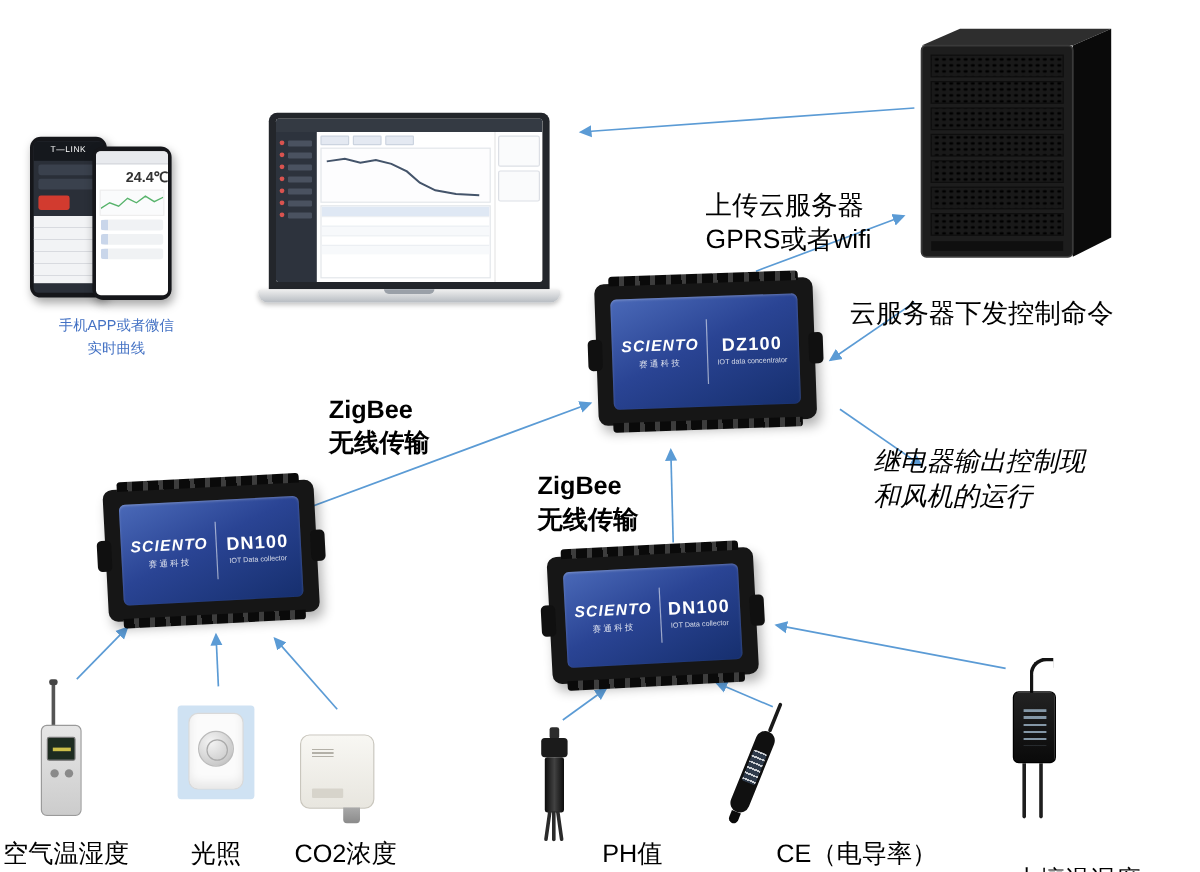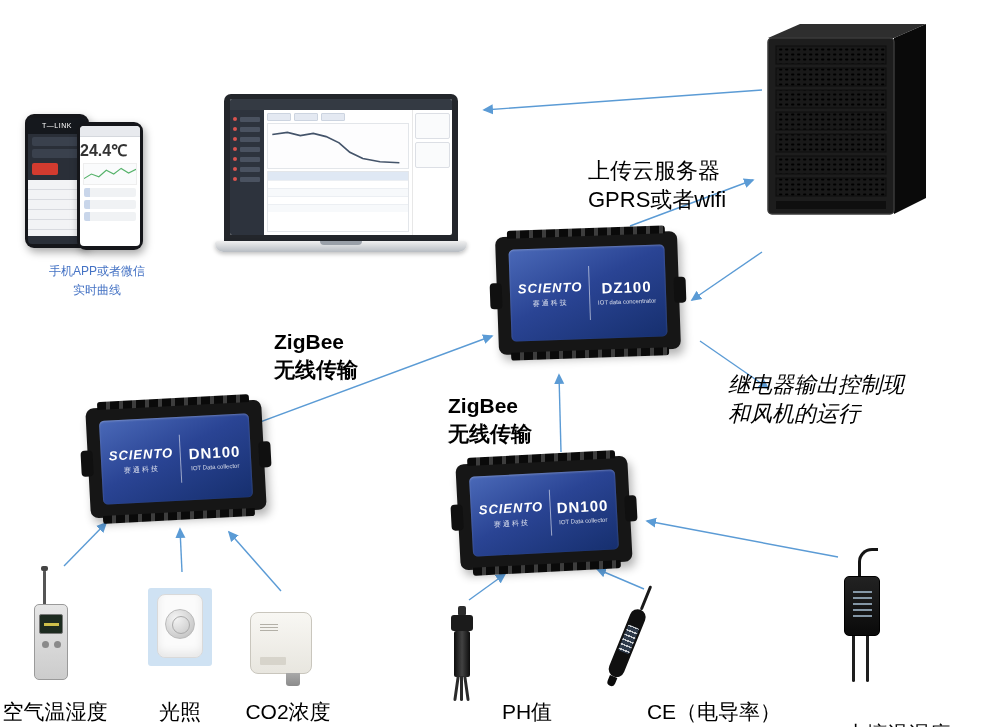--- a/index.html
+++ b/index.html
@@ -23,21 +23,21 @@
   .phone2 { left:52px; top:14px; width:66px; height:128px; }
   .p-screen { width:100%; height:100%; border-radius:4px; overflow:hidden; }
   .p-screen.dark { background:#2a2f38; }
   .p-screen.light { background:#ffffff; }
   .p-header { height:16px; background:#15181d; color:#fff; font-size:7px; line-height:16px; text-align:center; letter-spacing:.5px; }
   .p-row { height:9px; margin:3px 4px 0; background:#3a414d; border-radius:2px; }
   .p-red { width:26px; height:12px; margin:5px 4px 0; background:#d23b2f; border-radius:2px; }
   .p-rows-light { margin-top:5px; height:56px; background:#f2f3f5;
       background-image:repeating-linear-gradient(180deg, transparent 0 9px, #d8dadf 9px 10px); }
   .p2-header { height:11px; background:#e8eaee; border-bottom:1px solid #d5d8dd; }
-  .p2-reading { font-size:16px; color:#333; text-align:left; margin-top:2px; font-weight:bold; }
+  .p2-reading { font-size:12px; color:#333; text-align:right; margin-top:2px; font-weight:bold; }
   .p2-chart { display:block; margin:2px 3px; background:#fafbfc; border:1px solid #eee; width:54px; height:22px; }
   .p2-row { height:9px; margin:3px 4px 0; background:#f0f2f4; border-radius:2px; border-left:6px solid #c9d6ea; }
 
   
   .lap-screen { width:234px; height:147px; margin:0 auto; background:#23262b; border-radius:7px 7px 0 0; padding:5px 6px 6px; }
   .lcd { width:100%; height:100%; background:#fff; border-radius:2px; overflow:hidden; display:flex; flex-direction:column; }
   .lcd-top { height:11px; background:#343a43; }
   .lcd-body { flex:1; display:flex; min-height:0; }
   .lcd-side { width:34px; background:#2d333d; padding-top:2px; }
   .lcd-side i { display:block; height:5px; margin:5px 4px 0 10px; background:#4a5260; border-radius:1px; position:relative; }
@@ -235,20 +235,21 @@
       <rect x="10" y="156" width="110" height="18" fill="url(#vent)" stroke="#0e0e0e"></rect>
       <rect x="10" y="179" width="110" height="8" fill="#0f0f0f"></rect>
     </svg>
   </div>
 
   <div class="cn-label abs" style="left:588px; top:156px;">
     <div>上传云服务器</div>
     <div>GPRS或者wifi</div>
   </div>
 
+  <div class="cn-label abs" style="left:708px; top:246px;">云服务器下发控制命令</div>
 
   <div class="device" style="left:497px; top:234px; width:182px; height:118px; transform:rotate(-2deg);">
     <div class="fins-top"></div>
     <div class="fins-bottom"></div>
     <div class="ear left"></div>
     <div class="ear right"></div>
     <div class="panel">
       <div class="brand">
         <div class="name">SCIENTO</div>
         <div class="sub">赛通科技</div>

